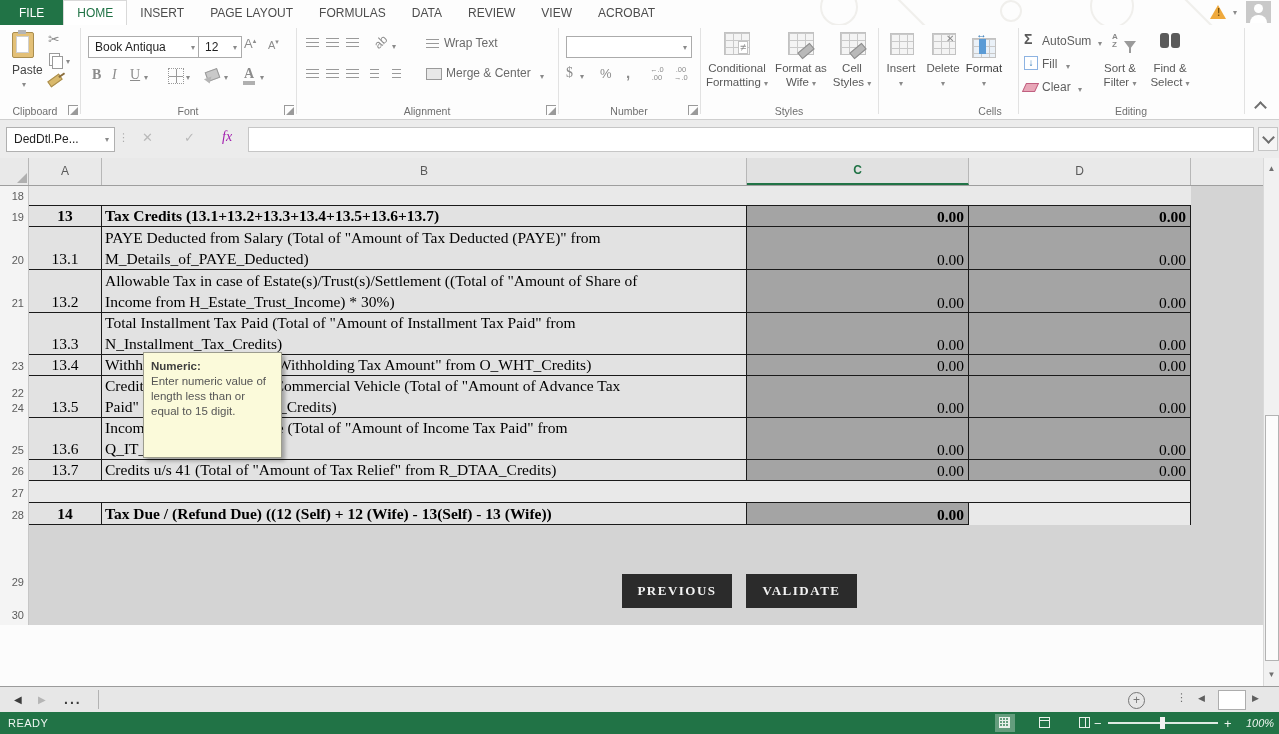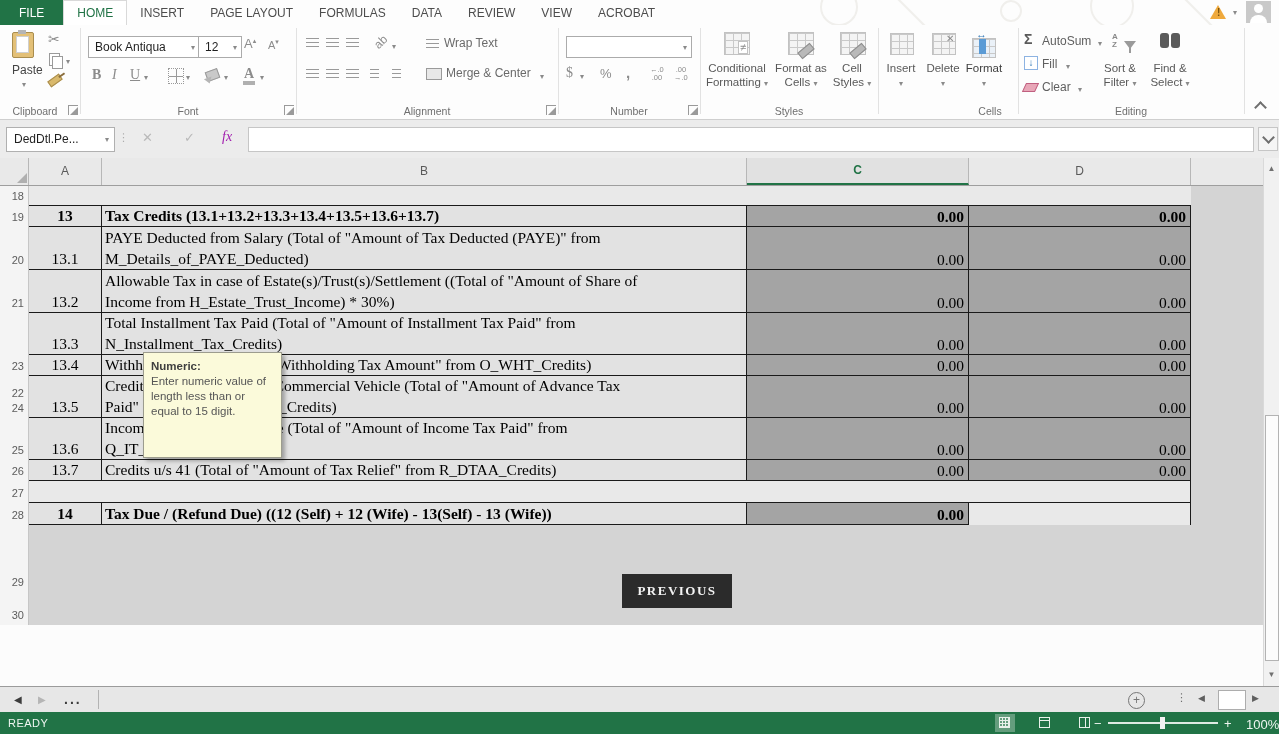--- a/index.html
+++ b/index.html
@@ -181,21 +181,21 @@
     <span class="abs ic" style="left:650px;top:41px;font-size:7.5px;line-height:8px;text-align:center;"><span>←.0</span><br><span>.00</span></span>
     <span class="abs ic" style="left:674px;top:41px;font-size:7.5px;line-height:8px;text-align:center;"><span>.00</span><br><span>→.0</span></span>
     <span class="grplbl" style="left:558px;width:142px;">Number</span>
     <span class="launch" style="left:688px;top:80px;"></span>
 
     <span class="grid-ic" style="left:724px;top:7px;"></span>
     <span class="abs ic" style="left:738px;top:16px;font-size:11px;border:1px solid #c2c2c2;background:#fff;line-height:11px;padding:0 1px;">≠</span>
     <span class="bigbtn-lbl" style="left:704px;top:36px;width:66px;"><span>Conditional Formatting</span> <span class="caret">▾</span></span>
     <span class="grid-ic" style="left:788px;top:7px;"></span>
     <span class="brush" style="left:798px;top:22px;"></span>
-    <span class="bigbtn-lbl" style="left:772px;top:36px;width:58px;"><span>Format as Cells</span> <span class="caret">▾</span></span>
+    <span class="bigbtn-lbl" style="left:772px;top:36px;width:58px;"><span>Format as Wife</span> <span class="caret">▾</span></span>
     <span class="grid-ic" style="left:840px;top:7px;"></span>
     <span class="brush" style="left:850px;top:22px;"></span>
     <span class="bigbtn-lbl" style="left:830px;top:36px;width:44px;"><span>Cell Styles</span> <span class="caret">▾</span></span>
     <span class="grplbl" style="left:700px;width:178px;">Styles</span>
 
     <span class="grid-ic" style="left:890px;top:8px;width:22px;height:20px;"></span>
     <span class="bigbtn-lbl" style="left:880px;top:36px;width:42px;"><span>Insert</span><br><span class="caret">▾</span></span>
     <span class="grid-ic" style="left:932px;top:8px;width:22px;height:20px;"></span>
     <span class="abs ic" style="left:946px;top:8px;font-size:10px;">✕</span>
     <span class="bigbtn-lbl" style="left:922px;top:36px;width:42px;"><span>Delete</span><br><span class="caret">▾</span></span>
@@ -310,20 +310,21 @@
       <div class="abs" style="left: 747px; top: 503px; width: 222px; height: 22px; background: rgb(164, 164, 164); box-sizing: border-box; border-right: 1px solid rgb(26, 26, 26); border-bottom: 1px solid rgb(26, 26, 26); font-family: &quot;Liberation Serif&quot;, serif; font-size: 15.5px; font-weight: bold; display: flex; align-items: flex-end; justify-content: flex-end; padding-right: 4px;">0.00</div>
       <div class="abs" style="left: 969px; top: 503px; width: 222px; height: 22px; background: rgb(233, 233, 233); box-sizing: border-box; border-right: 1px solid rgb(26, 26, 26);"></div>
     </div>
 
   <div id="tooltip">
     <b>Numeric:</b><br>
     <span>Enter numeric value of length less than or equal to 15 digit.</span>
   </div>
 
   <div class="formbtn" style="left:622px;top:574px;">PREVIOUS</div>
+  <div class="formbtn" style="left:746px;top:574px;width:111px;">VALIDATE</div>
 
   <div id="vscroll">
     <span class="sb-btn" style="top:0;">▲</span>
     <span class="sb-thumb" style="top:257px;height:244px;"></span>
     <span class="sb-btn" style="top:506px;">▼</span>
   </div>
 
   <div id="tabbar">
     <span class="navarr" style="left:14px;">◀</span>
     <span class="navarr" style="left:38px;color:#b5b5b5;">▶</span>
@@ -344,16 +345,16 @@
     <span class="viewbox" style="left:1035px;">
         <span class="vic layout"></span>
       </span>
     <span class="viewbox" style="left:1075px;">
         <span class="vic break"></span>
       </span>
     <span class="abs" style="left:1094px;top:4px;font-size:13px;">−</span>
     <span class="abs" style="left:1108px;top:10px;width:110px;height:2px;background:rgba(255,255,255,.85);"></span>
     <span class="abs" style="left:1160px;top:5px;width:5px;height:12px;background:#f2f2f2;"></span>
     <span class="abs" style="left:1224px;top:4px;font-size:13px;">+</span>
-    <span class="abs" style="left:1246px;top:5px;font-size:13px;">100%</span>
+    <span class="abs" style="left:1246px;top:5px;font-size:11px;font-style:italic;">100%</span>
   </div>
 
 </div>
 
 </body></html>

